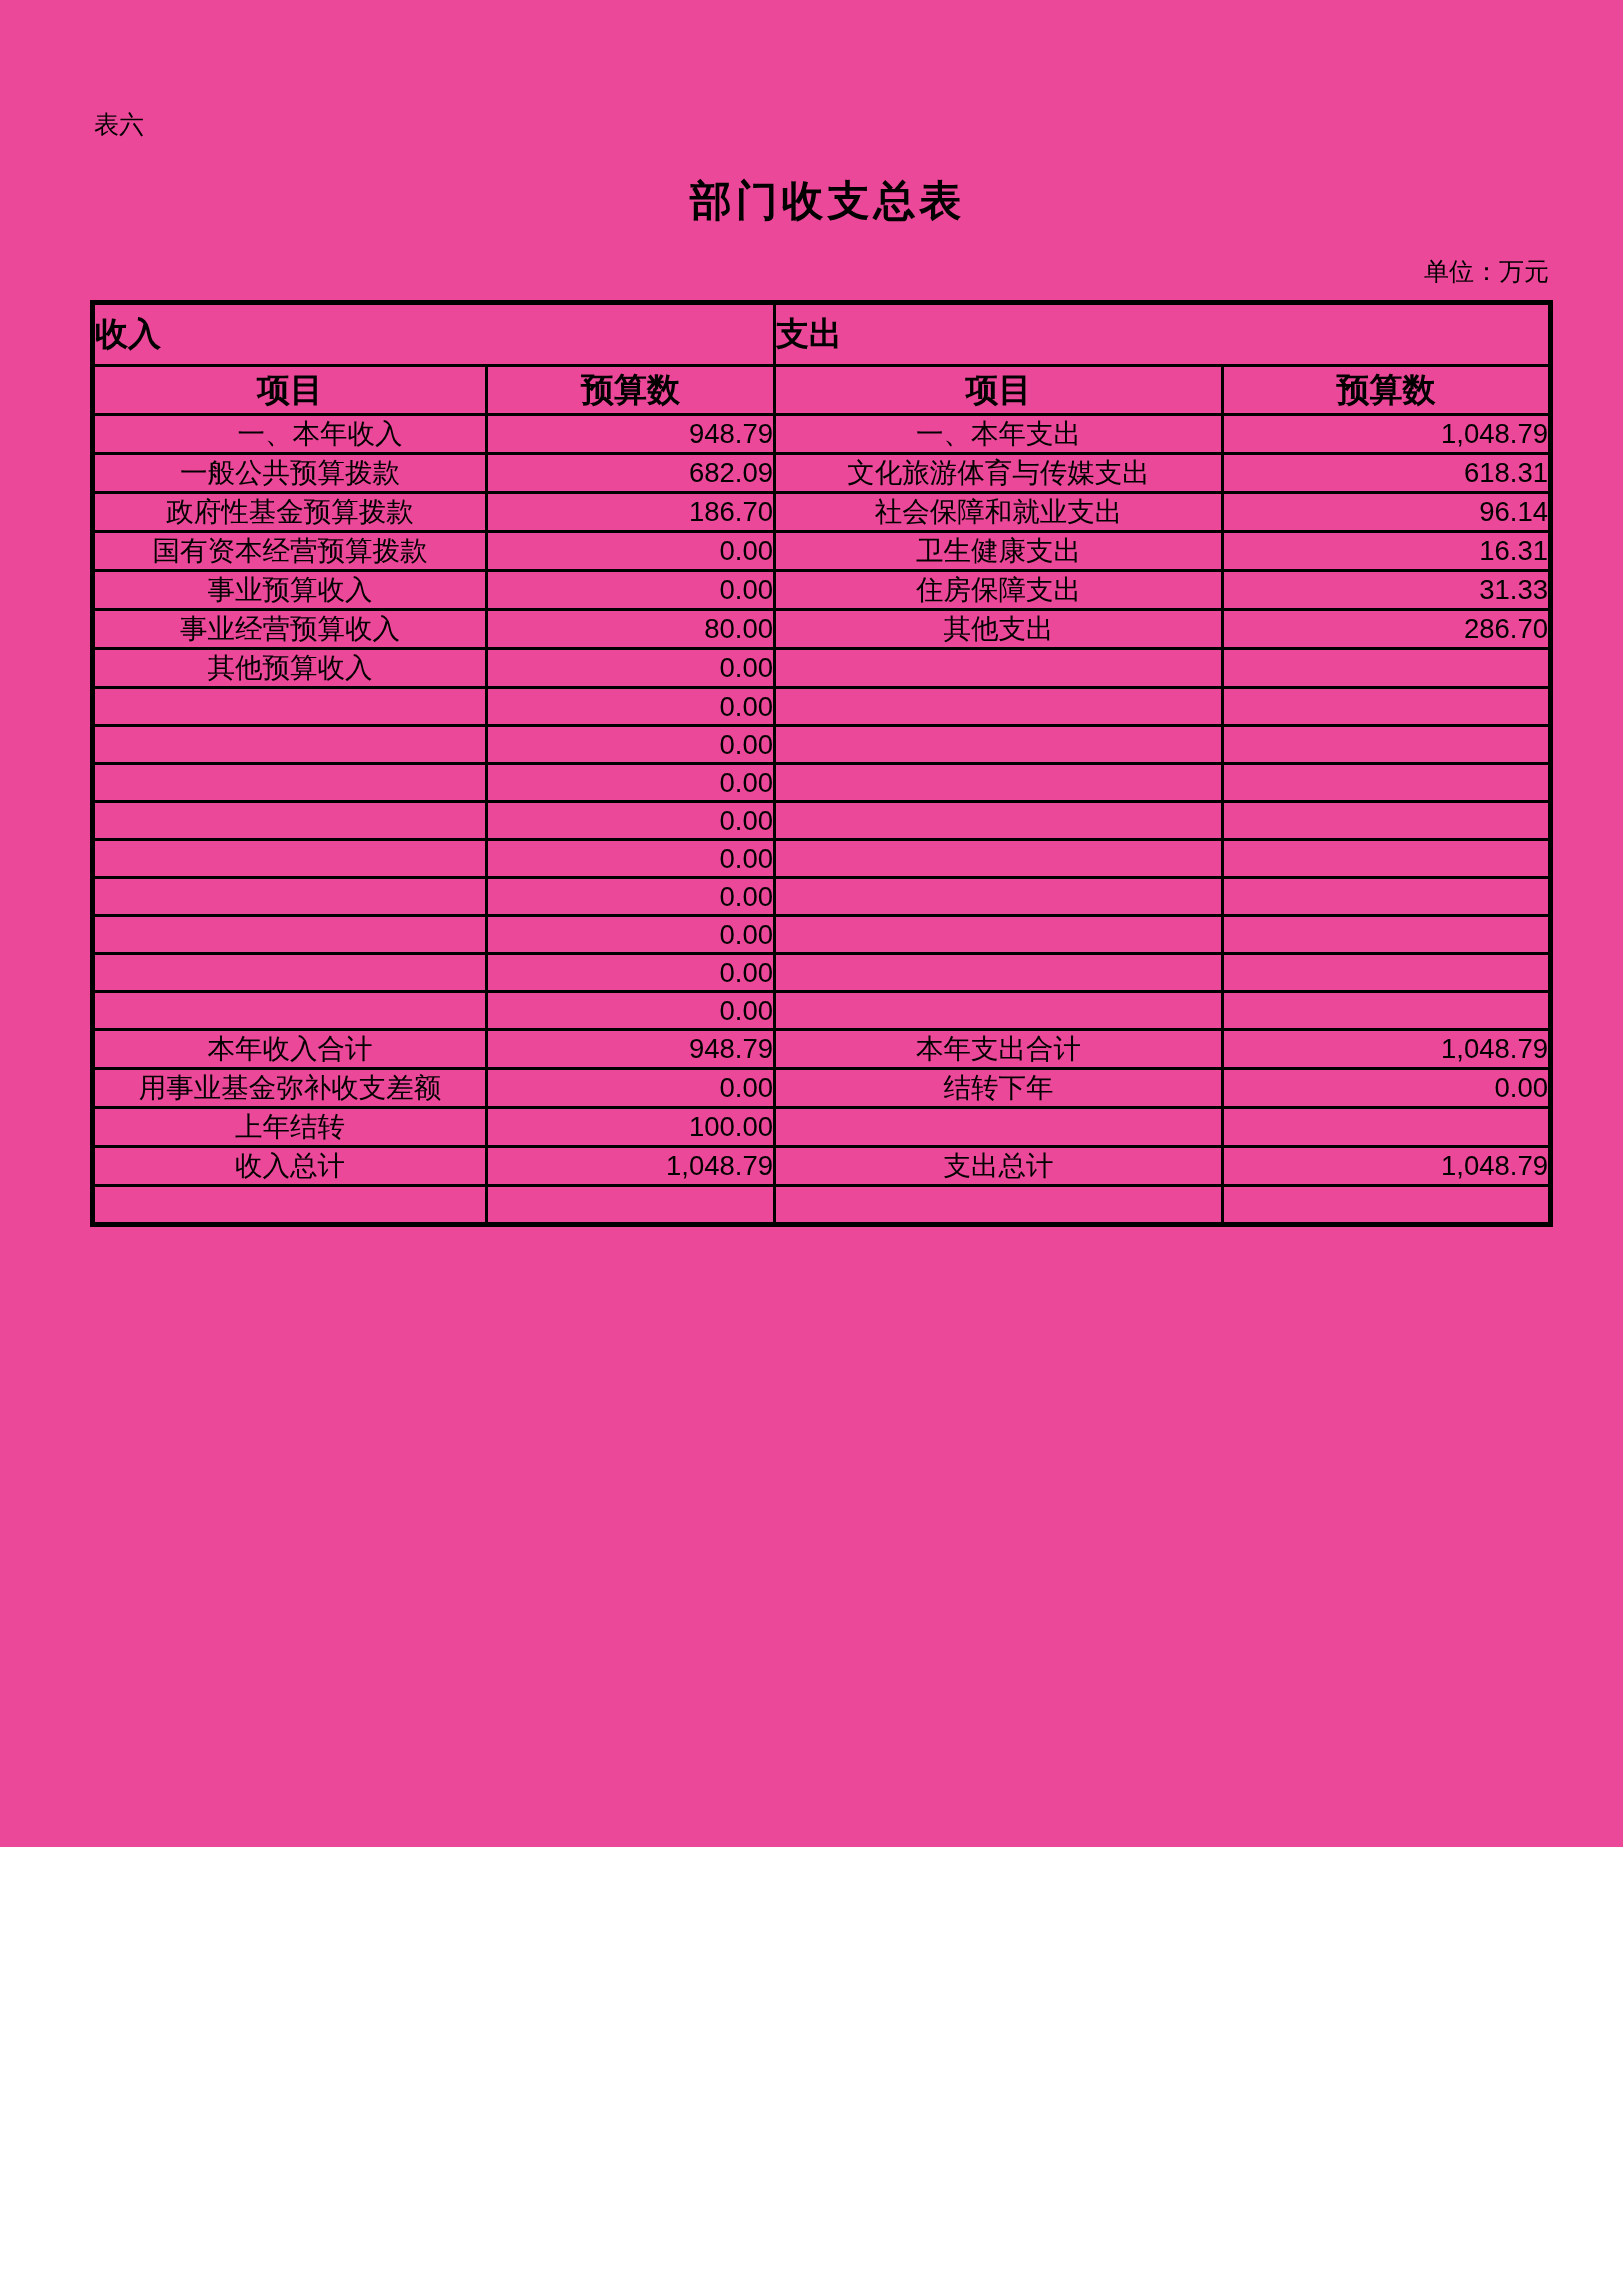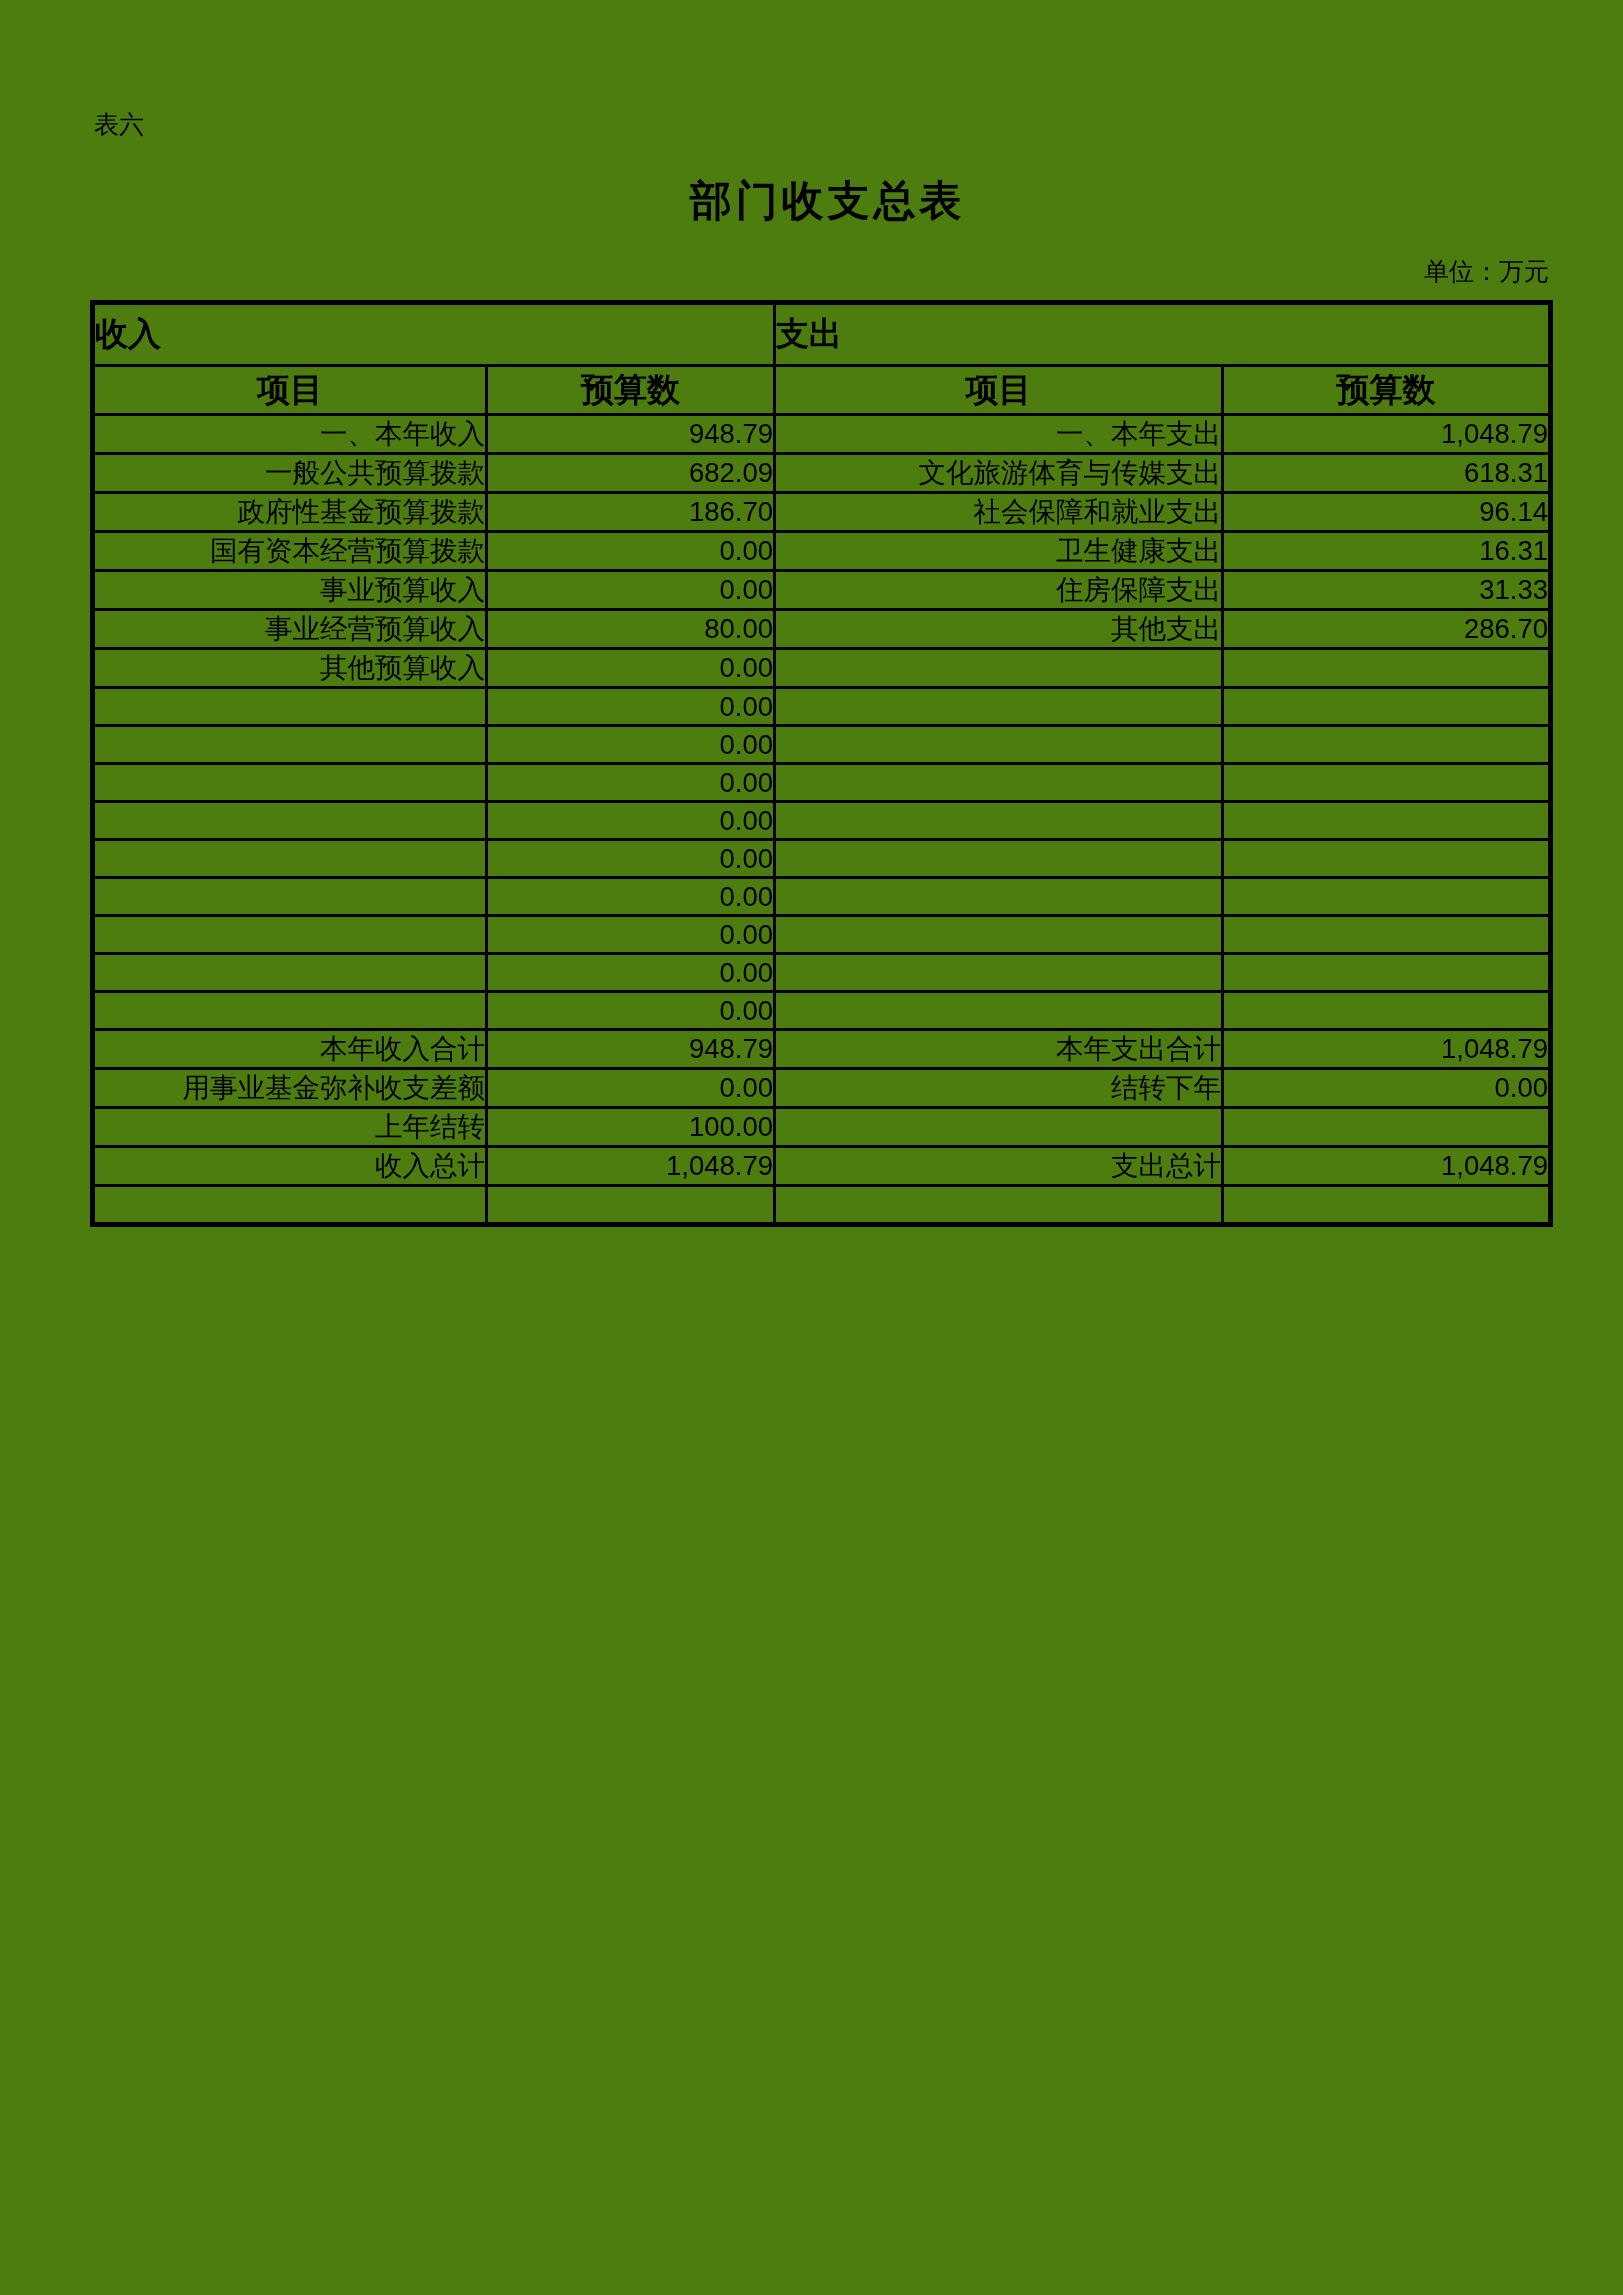--- a/index.html
+++ b/index.html
@@ -3,22 +3,22 @@
 <meta charset="utf-8">
 <style>
   html, body {
     margin: 0;
     padding: 0;
     background: #ffffff;
   }
   .sheet {
     position: relative;
     width: 1623px;
-    height: 2295px;
-    background: #4d7c0f;
+    height: 1847px;
+    background: #ec4899;
     color: #000000;
     font-family: "Liberation Serif", "DejaVu Serif", serif;
   }
   .table-label {
     position: absolute;
     left: 94px;
     top: 111px;
     font-size: 25px;
     line-height: 1.1;
   }
@@ -72,21 +72,21 @@
     font-weight: bold;
     text-align: center;
     vertical-align: middle;
   }
   table.budget td {
     height: 35px;
     font-size: 27.5px;
     vertical-align: middle;
   }
   td.item {
-    text-align: right;
+    text-align: center;
     padding-left: 7.9px;
   }
   td.item.income.indent { padding-left: 60px; }
   td.item.expense.indent { }
   td.value {
     text-align: right;
     padding-right: 6.5px;
     font-family: "Liberation Sans", "DejaVu Sans", sans-serif;
     font-size: 27px;
   }

